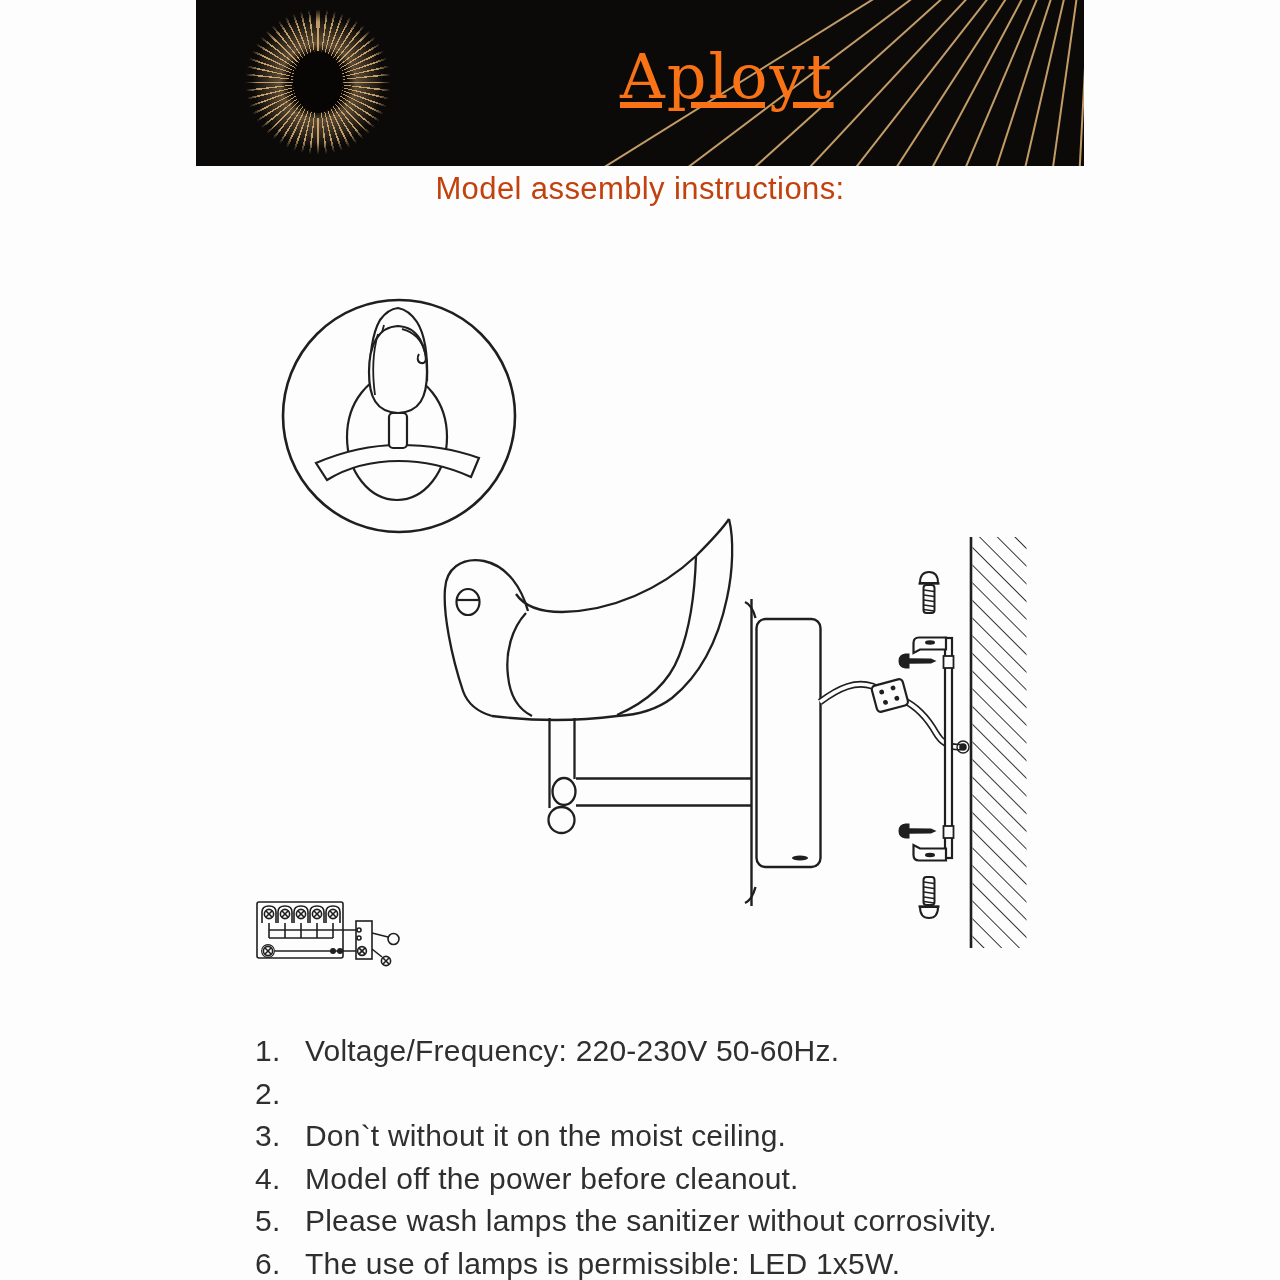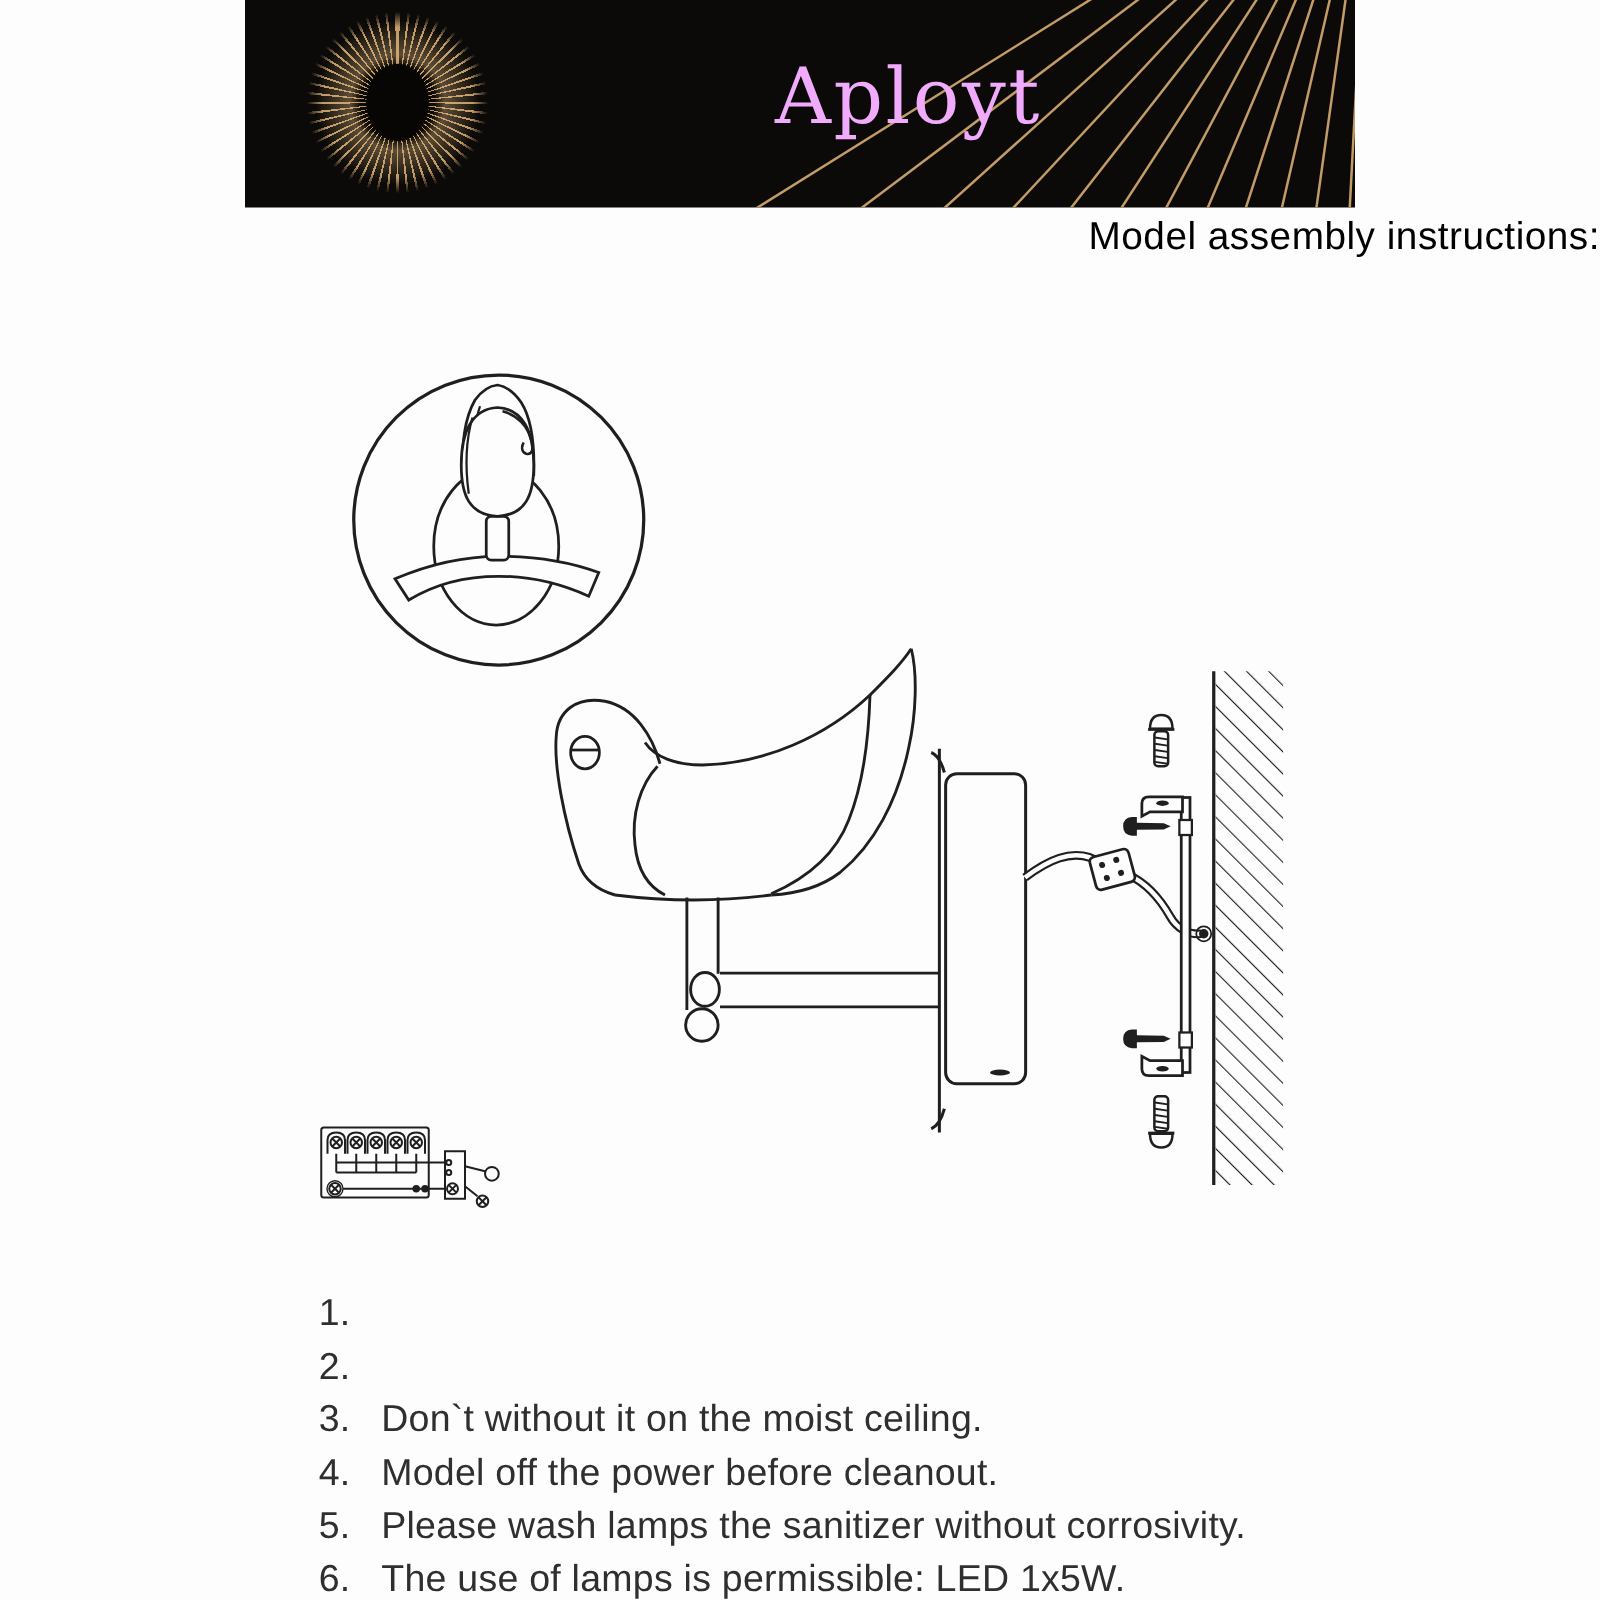--- a/index.html
+++ b/index.html
@@ -8,24 +8,24 @@
   
   .banner{position:absolute;left:196px;top:0;width:888px;height:166px;background:#0b0a08;overflow:hidden;}
   .burst{position:absolute;left:47px;top:7px;width:150px;height:150px;border-radius:50%;
          background:repeating-conic-gradient(rgba(202,160,106,.95) 0deg 1.6deg, rgba(0,0,0,0) 1.6deg 6.4deg);
          -webkit-mask:radial-gradient(closest-side, transparent 0 31%, #000 35%, #000 80%, transparent 97%);
          mask:radial-gradient(closest-side, transparent 0 31%, #000 35%, #000 80%, transparent 97%);}
   .burst-glow{position:absolute;left:47px;top:7px;width:150px;height:150px;border-radius:50%;
          background:radial-gradient(circle, rgba(0,0,0,0) 0 28%, rgba(226,186,130,.38) 36%, rgba(0,0,0,0) 62%);}
   .burst-core{position:absolute;left:97px;top:51px;width:50px;height:62px;border-radius:50%;background:#070605;}
   .brand{position:absolute;left:424px;top:44px;font-family:"DejaVu Serif",serif;font-size:62px;
-         line-height:66px;color:#f0abfc;letter-spacing:2px;font-weight:400;}
+         line-height:66px;color:#f97316;letter-spacing:2px;font-weight:400;text-decoration:underline;}
   .fan{position:absolute;left:0;top:0;}
   
-  .title-block{position:absolute;left:0;top:170px;width:1280px;text-align:right;color:#000000;}
+  .title-block{position:absolute;left:0;top:170px;width:1280px;text-align:center;color:#c2410c;}
   .title-line{font-size:31px;line-height:38px;letter-spacing:.4px;}
   
   .drawing{position:absolute;left:0;top:0;}
   
   .notes{position:absolute;left:255px;top:1030px;width:860px;color:#2f2f2f;}
   .note{display:flex;line-height:42.6px;font-size:30px;letter-spacing:.2px;white-space:nowrap;}
   .note .num{width:50px;flex:0 0 50px;}
 </style>
 </head>
 <body>
@@ -240,20 +240,21 @@
       <line x1="372" y1="949" x2="382" y2="957"></line>
       <circle cx="386" cy="961" r="4.6" fill="#fdfdfd"></circle>
       <line x1="382.8" y1="957.8" x2="389.2" y2="964.2"></line>
         <line x1="382.8" y1="964.2" x2="389.2" y2="957.8"></line>
     </g>
   </svg>
 
   <div class="notes">
     <div class="note">
       <span class="num">1.</span>
+      <span class="txt">Voltage/Frequency: 220-230V 50-60Hz.</span>
     </div>
     <div class="note">
       <span class="num">2.</span>
     </div>
     <div class="note">
       <span class="num">3.</span>
       <span class="txt">Don`t without it on the moist ceiling.</span>
     </div>
     <div class="note">
       <span class="num">4.</span>

